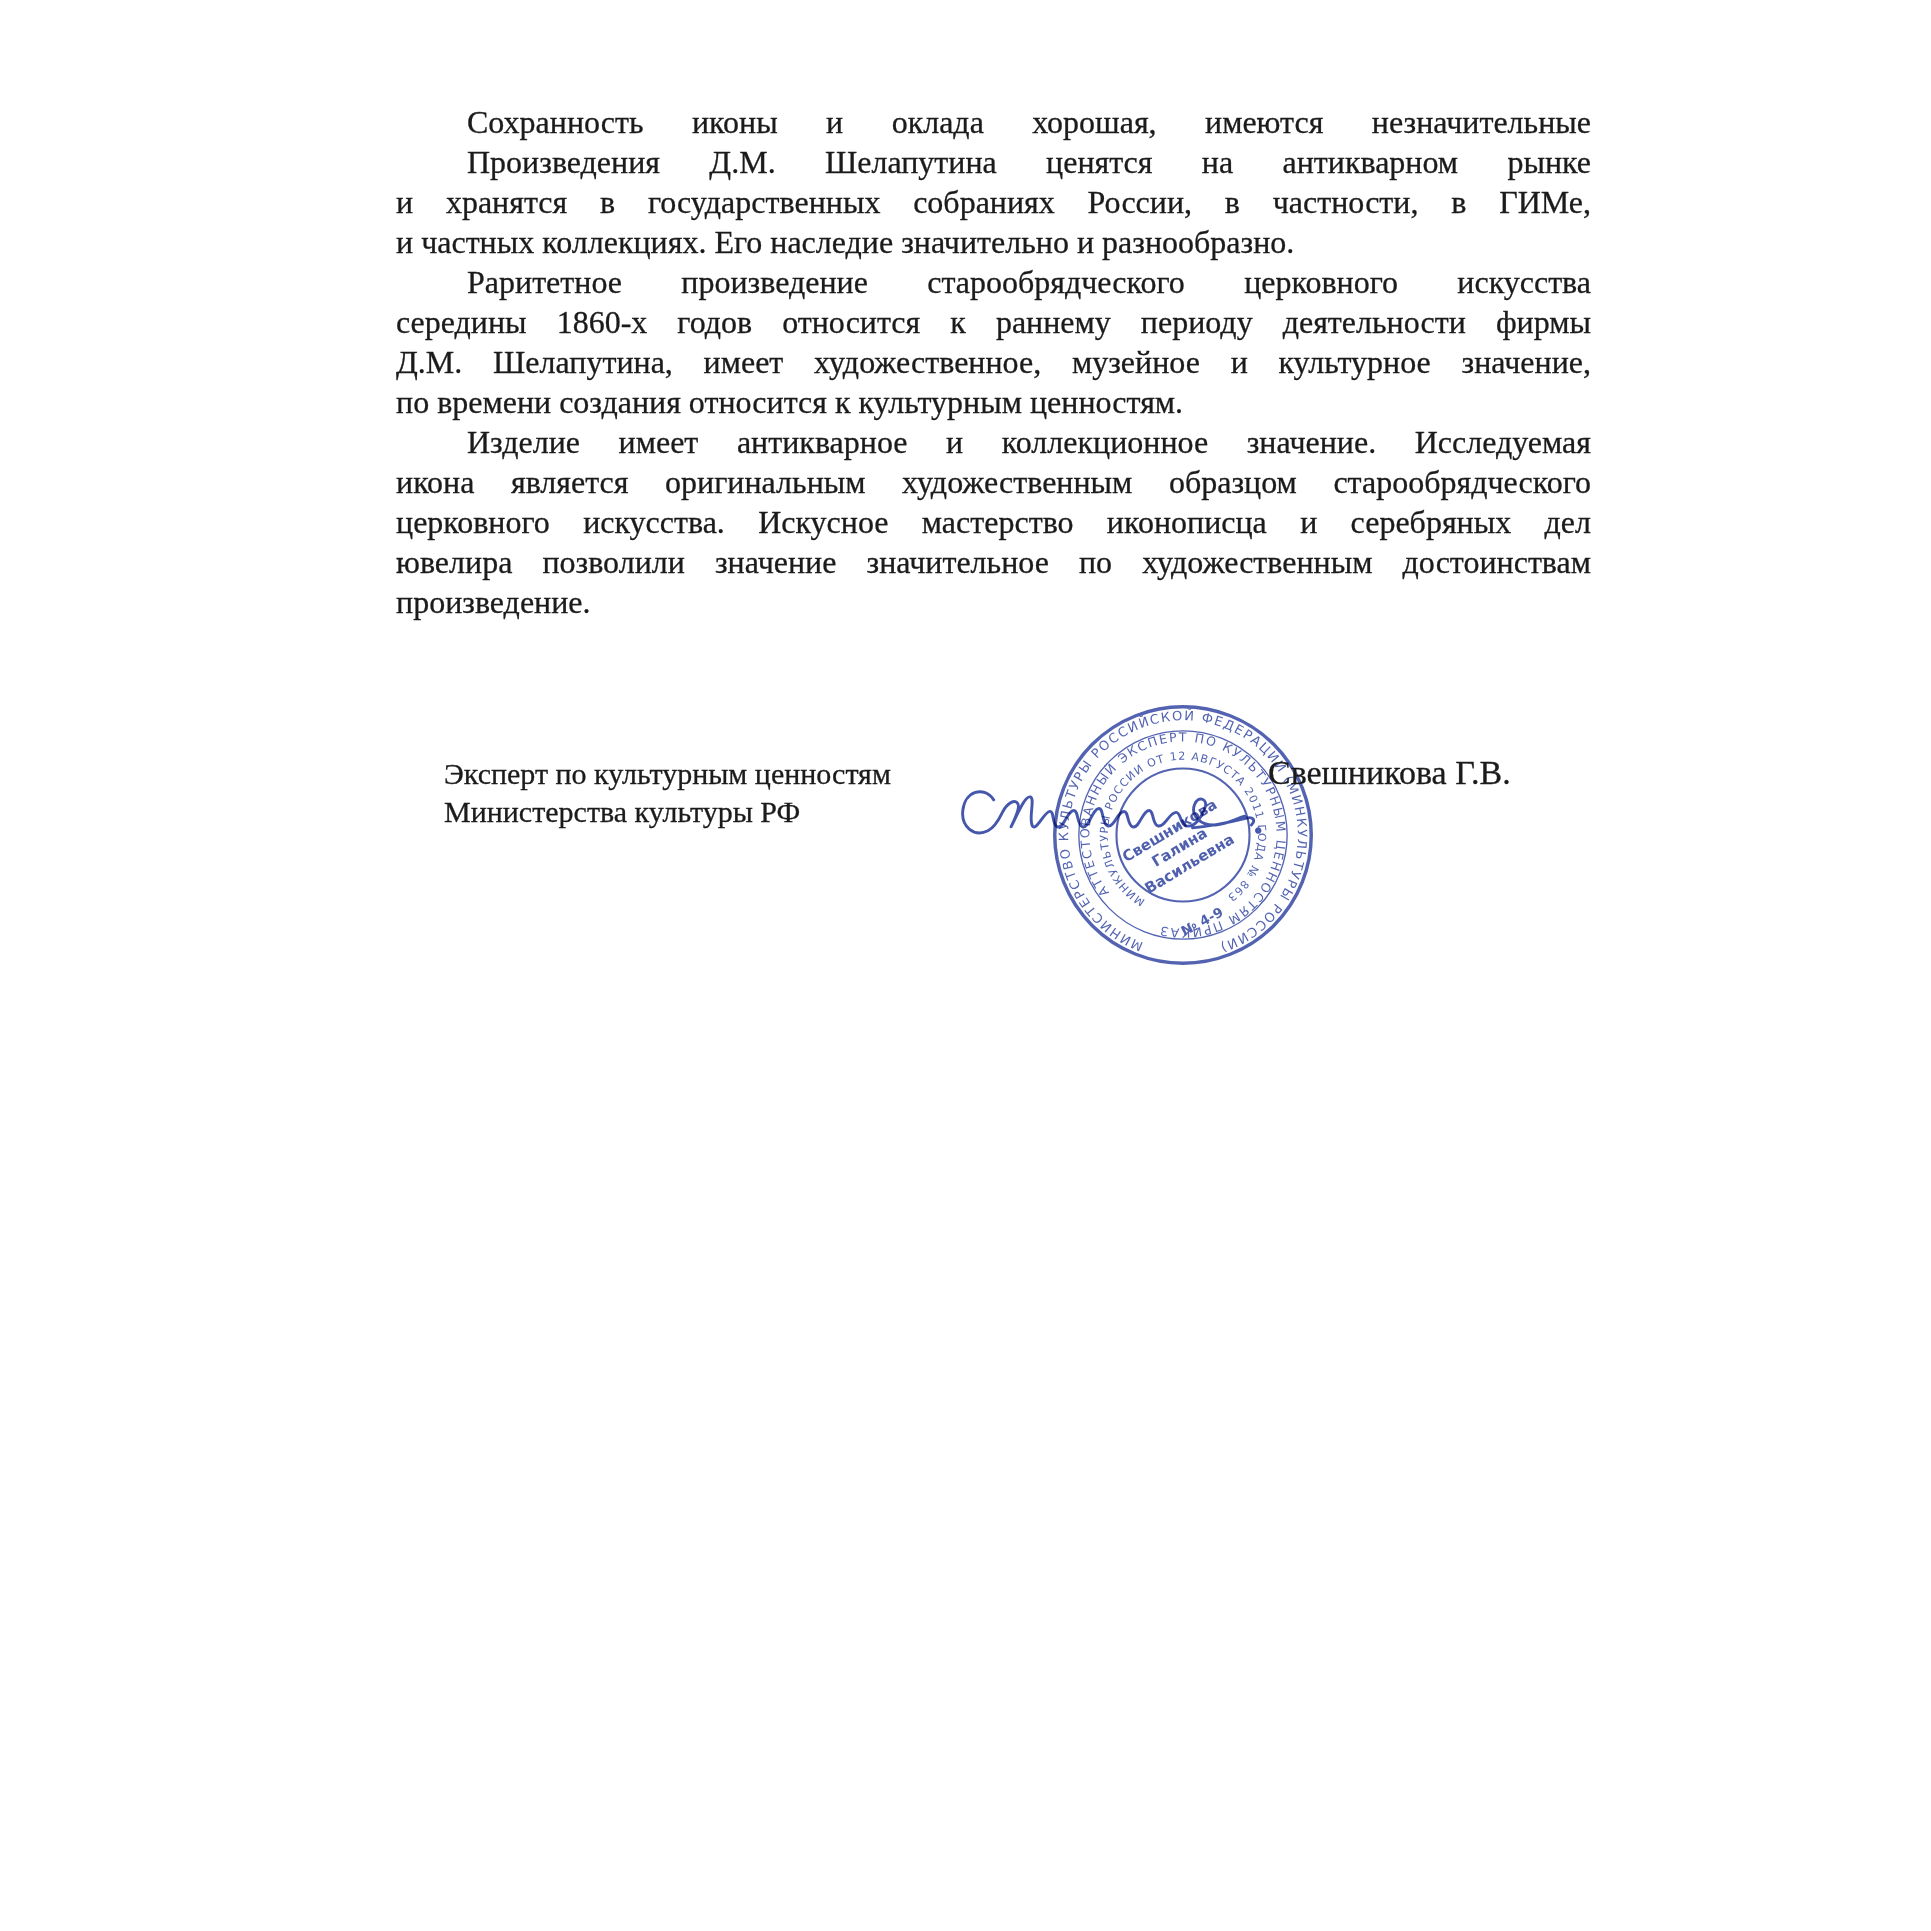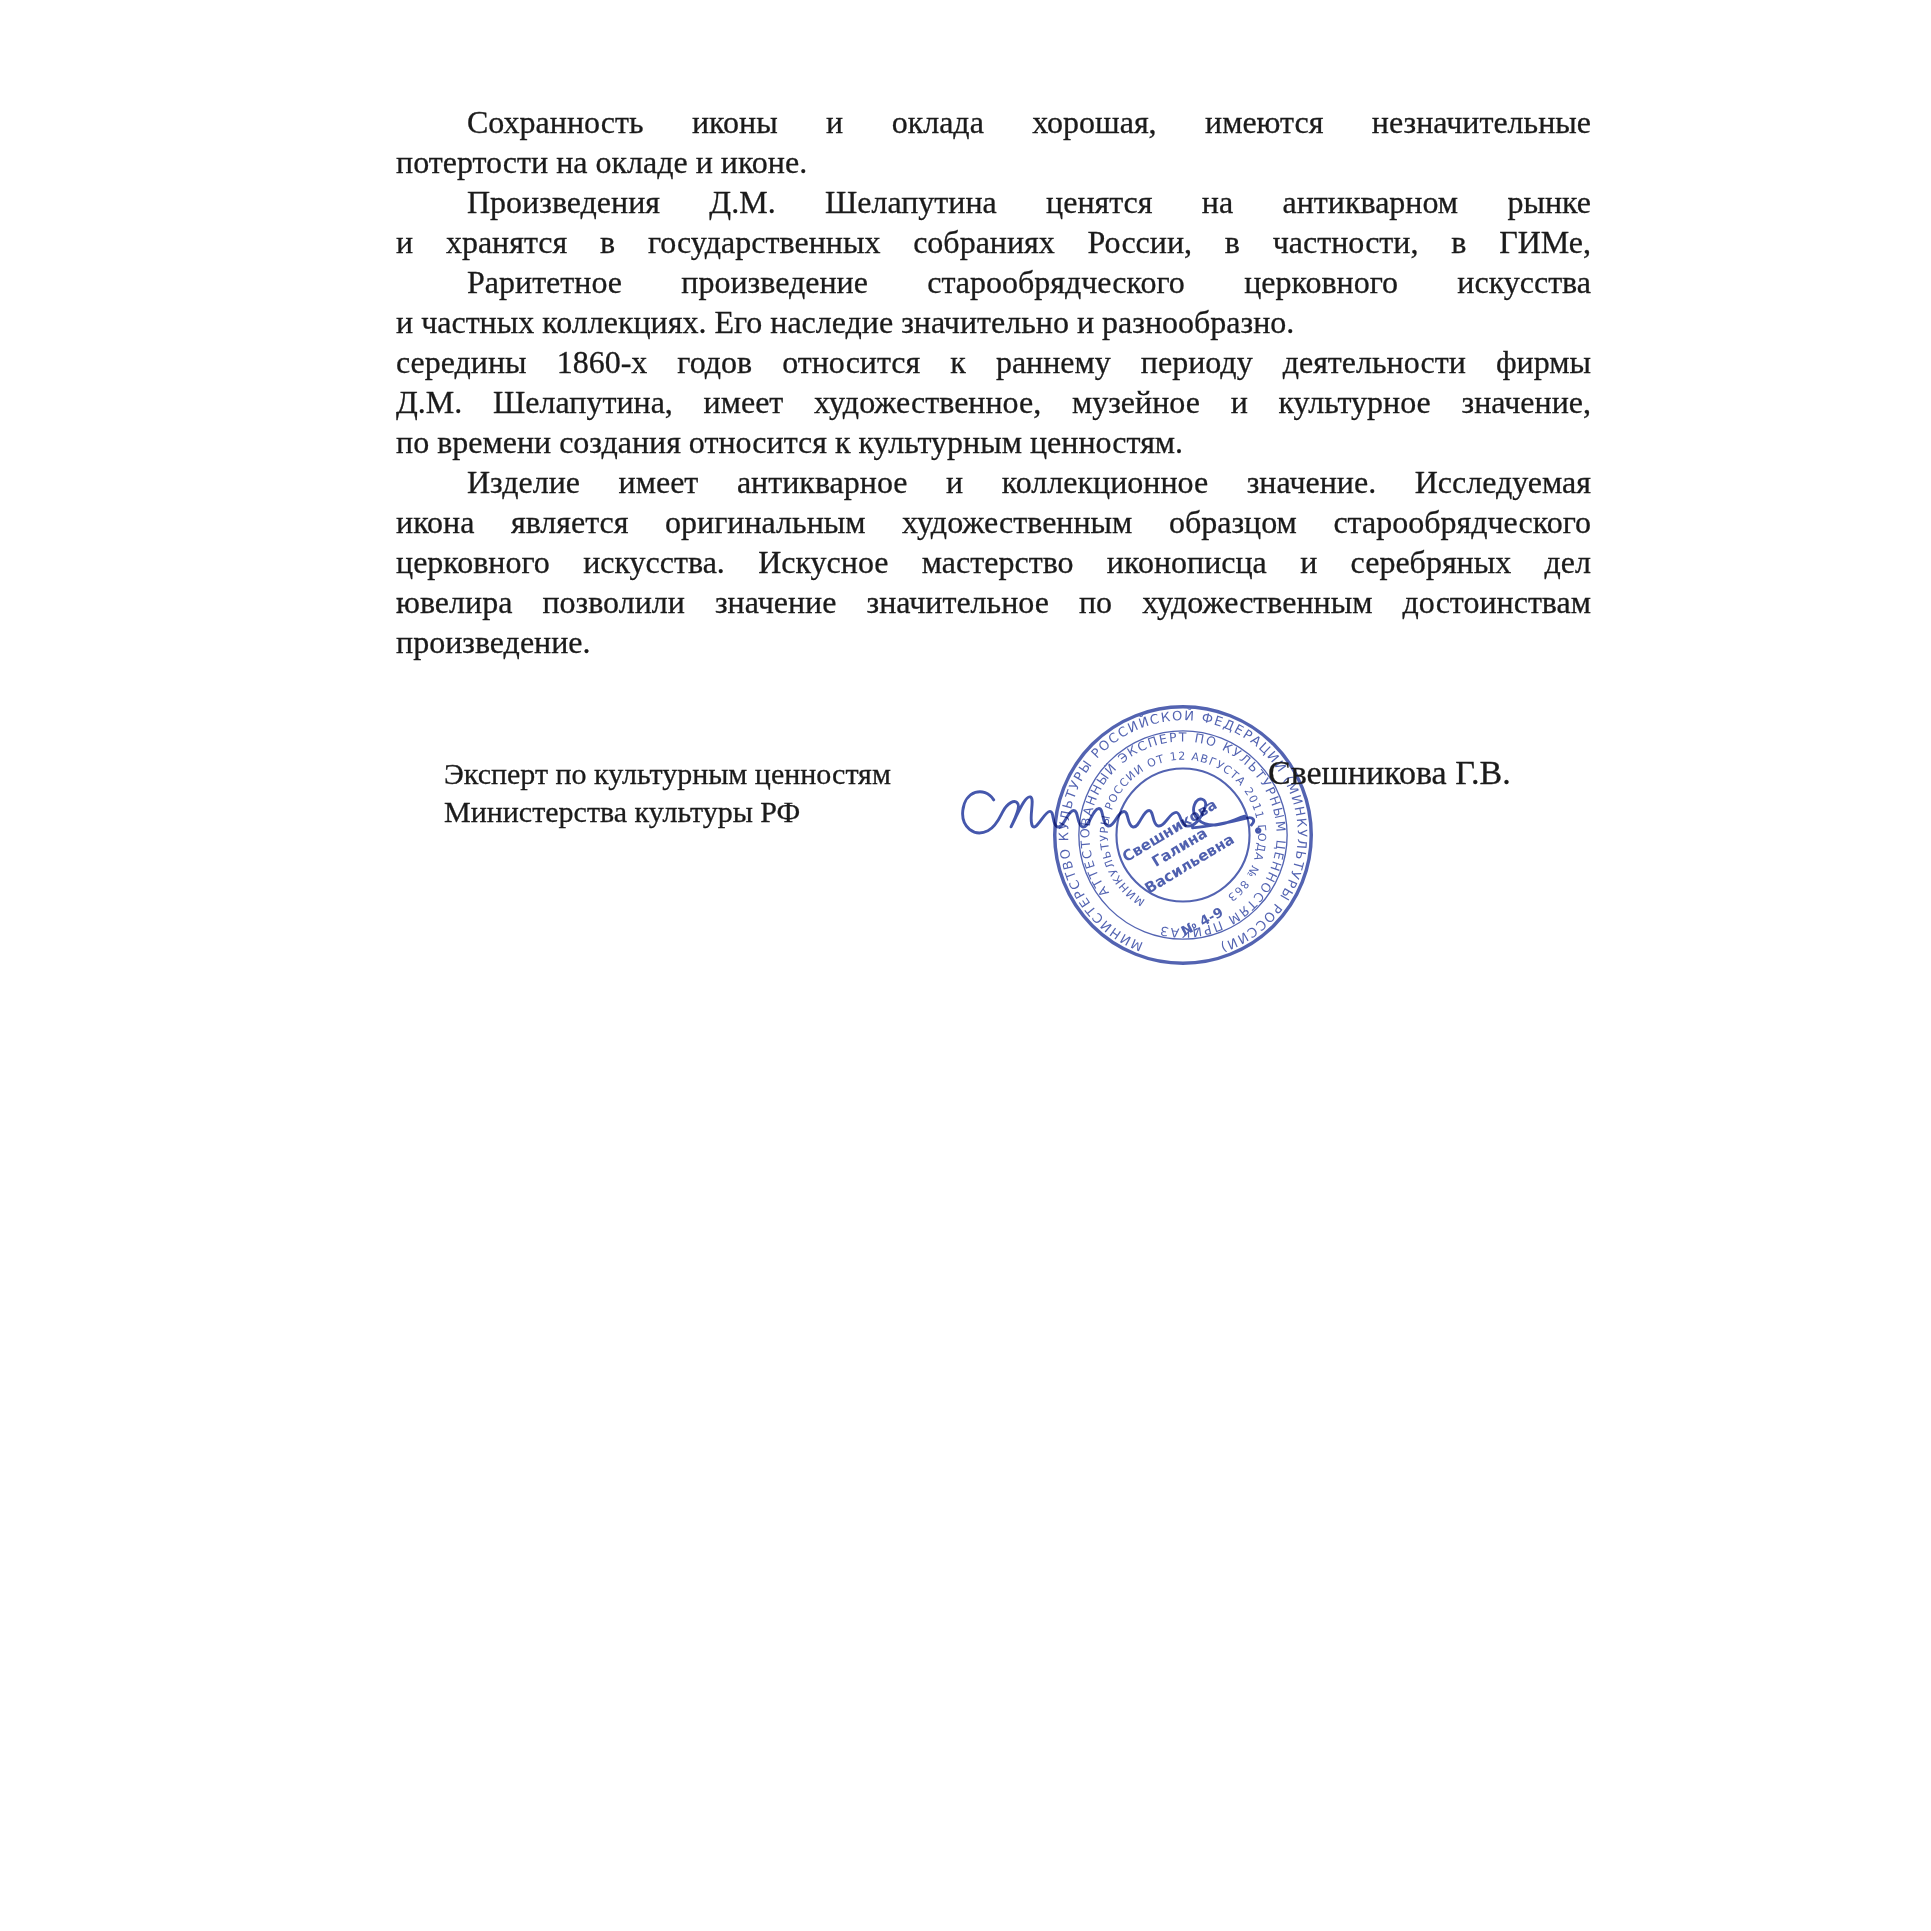--- a/index.html
+++ b/index.html
@@ -59,25 +59,24 @@
     font-weight:600;
   }
 </style>
 </head>
 <body>
 
 <div class="page">
 
   <div class="text-block">
       <div class="line jl ind">Сохранность иконы и оклада хорошая, имеются незначительные</div>
-      <div class="line">потертости на окладе и иконе.</div>
       <div class="line jl ind">Произведения Д.М. Шелапутина ценятся на антикварном рынке</div>
       <div class="line jl">и хранятся в государственных собраниях России, в частности, в ГИМе,</div>
+      <div class="line">и частных коллекциях. Его наследие значительно и разнообразно.</div>
       <div class="line jl ind">Раритетное произведение старообрядческого церковного искусства</div>
-      <div class="line">и частных коллекциях. Его наследие значительно и разнообразно.</div>
       <div class="line jl">середины 1860-х годов относится к раннему периоду деятельности фирмы</div>
       <div class="line jl">Д.М. Шелапутина, имеет художественное, музейное и культурное значение,</div>
       <div class="line">по времени создания относится к культурным ценностям.</div>
       <div class="line jl ind">Изделие имеет антикварное и коллекционное значение. Исследуемая</div>
       <div class="line jl">икона является оригинальным художественным образцом старообрядческого</div>
       <div class="line jl">церковного искусства. Искусное мастерство иконописца и серебряных дел</div>
       <div class="line jl">ювелира позволили значение значительное по художественным достоинствам</div>
       <div class="line">произведение.</div>
     </div>
 

